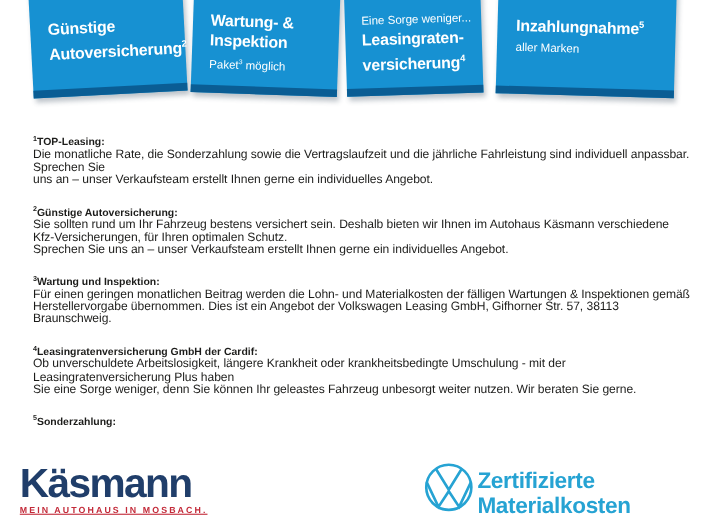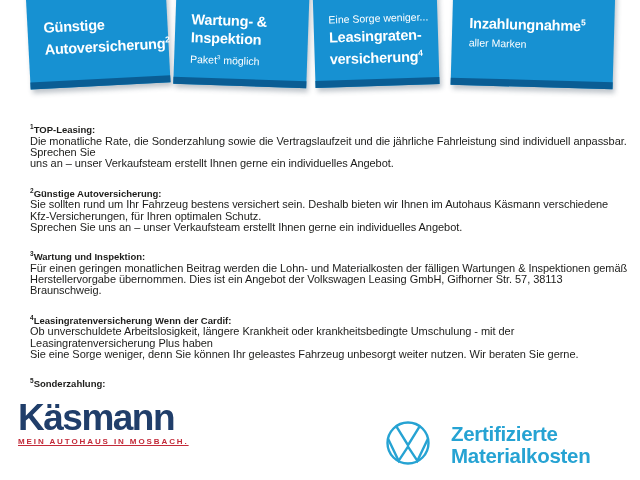--- a/index.html
+++ b/index.html
@@ -25,25 +25,25 @@
   .ln-small:not(:first-child){margin-top:3px;}
   .ln-small:first-child{margin-bottom:2px;}
   .card sup{font-size:58%;}
   
   .footnotes{position:absolute;left:30px;top:121px;width:600px;color:#1c1c1a;}
   .fn{margin-bottom:15px;}
   .fn-h{font-weight:700;font-size:9.5px;line-height:11.5px;}
   .fn-h sup{font-size:6.5px;}
   .fn-b{white-space:pre-line;font-size:11px;line-height:11.3px;letter-spacing:-0.05px;}
   
-  .dealer{position:absolute;left:18px;top:401px;}
+  .dealer{position:absolute;left:18px;top:423px;}
   .dealer-name{font-size:37px;font-weight:700;color:#203e6a;letter-spacing:-1.5px;line-height:34px;}
   .dealer-tagline{font-size:8px;font-weight:700;color:#c32a39;letter-spacing:1.9px;margin-top:2px;text-decoration:underline;}
   
-  .vw{position:absolute;left:385px;top:420px;display:flex;align-items:center;gap:20px;}
+  .vw{position:absolute;left:385px;top:420px;display:flex;align-items:flex-end;gap:3px;}
   .vw-text{font-size:20.5px;font-weight:700;color:#26a3d3;line-height:22px;letter-spacing:-0.3px;}
 </style>
 </head>
 <body>
 
 <div class="cards-wrap">
     <div class="card c0">
       <div class="ln-big"><span>Günstige</span></div>
       <div class="ln-big"><span>Autoversicherung</span><sup>2</sup></div>
     </div>
@@ -74,21 +74,21 @@
       <div class="fn-b">Sie sollten rund um Ihr Fahrzeug bestens versichert sein. Deshalb bieten wir Ihnen im Autohaus Käsmann verschiedene
 Kfz-Versicherungen, für Ihren optimalen Schutz.
 Sprechen Sie uns an – unser Verkaufsteam erstellt Ihnen gerne ein individuelles Angebot.</div>
     </div>
     <div class="fn">
       <div class="fn-h"><sup>3</sup><span>Wartung und Inspektion:</span></div>
       <div class="fn-b">Für einen geringen monatlichen Beitrag werden die Lohn- und Materialkosten der fälligen Wartungen &amp; Inspektionen gemäß
 Herstellervorgabe übernommen. Dies ist ein Angebot der Volkswagen Leasing GmbH, Gifhorner Str. 57, 38113 Braunschweig.</div>
     </div>
     <div class="fn">
-      <div class="fn-h"><sup>4</sup><span>Leasingratenversicherung Wenn der Cardif:</span></div>
+      <div class="fn-h"><sup>4</sup><span>Leasingratenversicherung GmbH der Cardif:</span></div>
       <div class="fn-b">Ob unverschuldete Arbeitslosigkeit, längere Krankheit oder krankheitsbedingte Umschulung - mit der Leasingratenversicherung Plus haben
 Sie eine Sorge weniger, denn Sie können Ihr geleastes Fahrzeug unbesorgt weiter nutzen. Wir beraten Sie gerne.</div>
     </div>
     <div class="fn">
       <div class="fn-h"><sup>5</sup><span>Sonderzahlung:</span></div>
     </div>
   </div>
 
 <div class="dealer">
   <div class="dealer-name">Käsmann</div>

